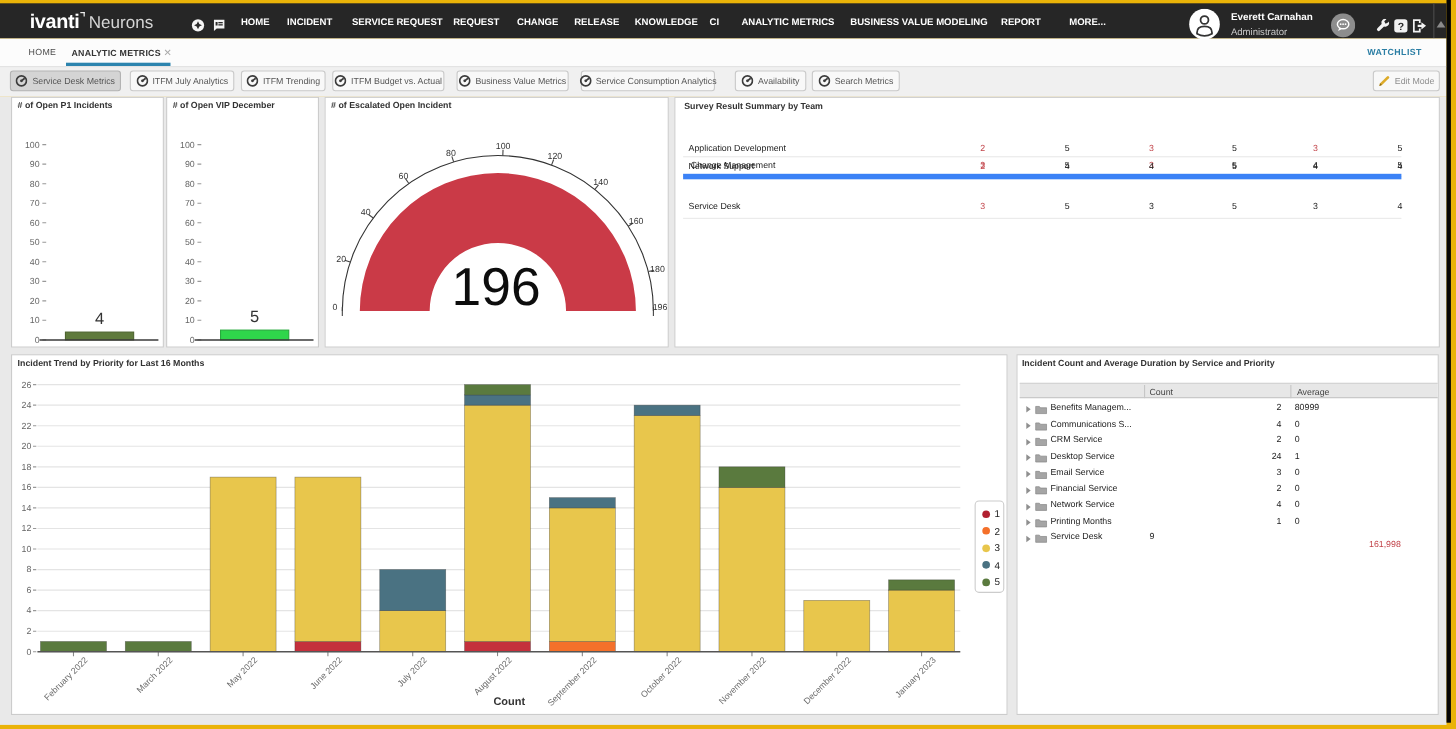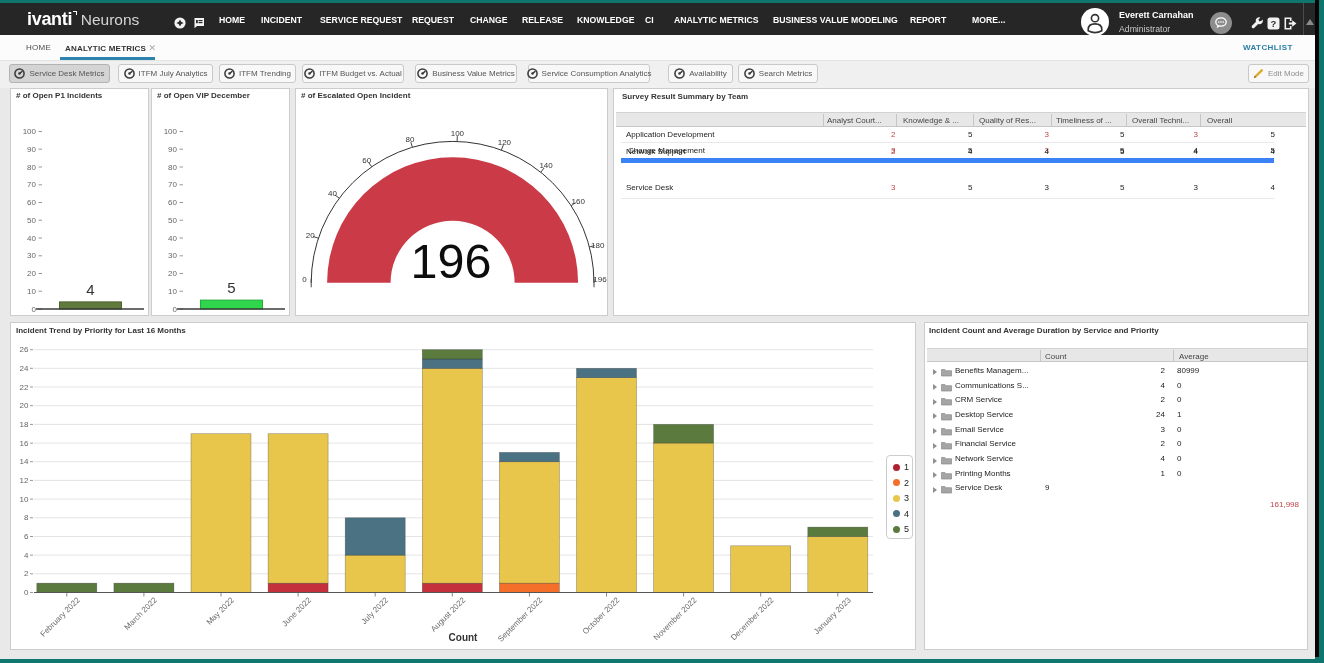--- a/index.html
+++ b/index.html
@@ -1,16 +1,16 @@
 <!DOCTYPE html>
 <html><head><meta charset="utf-8">
 <style>
 * { margin:0; padding:0; box-sizing:border-box; }
 body { font-family:"Liberation Sans", sans-serif; }
-#page { position:relative; width:1324px; height:663px; background:#0f766e; overflow:hidden; }
+#page { position:relative; width:1324px; height:663px; background:#eab308; overflow:hidden; }
 .nav { position:absolute; left:0; top:3px; width:1315px; height:32px; background:#262626; }
 .logo { position:absolute; left:27px; top:6px; }
 .iv { font-size:18px; font-weight:bold; color:#fff; letter-spacing:-0.3px; }
 .ivsq { display:inline-block; width:4px; height:4px; border-top:1.6px solid #fff; border-right:1.6px solid #fff; vertical-align:10px; margin-left:0.5px; }
 .nr { font-size:15.5px; color:#d5d5d5; margin-left:4px; }
 .mi { position:absolute; top:12px; font-size:8.7px; font-weight:bold; color:#fff; letter-spacing:0; }
 .navic { position:absolute; }
 .uname { position:absolute; left:1119px; top:6.5px; font-size:9px; font-weight:bold; color:#fff; }
 .urole { position:absolute; left:1119px; top:20.5px; font-size:8.7px; color:#c9c9c9; }
 .tabrow { position:absolute; left:0; top:35px; width:1315px; height:25px; background:#fcfcfc; }
@@ -253,34 +253,20 @@
         <text x="250.1" y="79.3" class="gl">140</text>
         <text x="282.3" y="114.8" class="gl">160</text>
         <text x="301.7" y="158.6" class="gl">180</text>
         <text x="8.6" y="192.8" class="gl">0</text>
         <text x="304" y="193" class="gl">196</text>
     <text x="155" y="188.5" class="bignum">196</text>
   </svg>
 </div>
 <div class="panel" style="left:613px;top:88px;width:696px;height:228px">
   <div class="ptitle" style="left:8px;top:2.5px">Survey Result Summary by Team</div>
-  <div style="position:absolute;left:2px;top:22.5px;width:690px;height:15px;background:#e7e7e7;border-top:1px solid #d2d2d2;border-bottom:1px solid #c6c6c6;font-size:8px;color:#444">
-    <div style="position:absolute;left:211px;top:3px;">Analyst Court...</div>
-        <div style="position:absolute;left:287px;top:3px;">Knowledge &amp; ...</div>
-        <div style="position:absolute;left:363px;top:3px;">Quality of Res...</div>
-        <div style="position:absolute;left:440px;top:3px;">Timeliness of ...</div>
-        <div style="position:absolute;left:516px;top:3px;">Overall Techni...</div>
-        <div style="position:absolute;left:591px;top:3px;">Overall</div>
-        <div style="position:absolute;left:207px;top:1px;width:1px;height:13px;background:#c6c6c6"></div>
-        <div style="position:absolute;left:280px;top:1px;width:1px;height:13px;background:#c6c6c6"></div>
-        <div style="position:absolute;left:357px;top:1px;width:1px;height:13px;background:#c6c6c6"></div>
-        <div style="position:absolute;left:435px;top:1px;width:1px;height:13px;background:#c6c6c6"></div>
-        <div style="position:absolute;left:510px;top:1px;width:1px;height:13px;background:#c6c6c6"></div>
-        <div style="position:absolute;left:584px;top:1px;width:1px;height:13px;background:#c6c6c6"></div>
-  </div>
   <div style="position:absolute;left:0;top:0;width:696px;height:228px;font-size:8px">
         <div style="position:absolute;left:7px;top:38px;width:653px;height:16px;border-bottom:1px solid #e9e9e9">
       <div style="position:absolute;left:5px;top:2.5px;color:#222">Application Development</div>
       <div style="position:absolute;left:0;top:2.5px;width:100%;height:12px;font-size:8px">
             <div style="position:absolute;left:234.5px;top:0;width:40px;text-align:right;color:#c2444a">2</div>
             <div style="position:absolute;left:311.5px;top:0;width:40px;text-align:right;color:#222">5</div>
             <div style="position:absolute;left:388px;top:0;width:40px;text-align:right;color:#c2444a">3</div>
             <div style="position:absolute;left:463.5px;top:0;width:40px;text-align:right;color:#222">5</div>
             <div style="position:absolute;left:537px;top:0;width:40px;text-align:right;color:#c2444a">3</div>
             <div style="position:absolute;left:614px;top:0;width:40px;text-align:right;color:#222">5</div>
@@ -515,17 +501,17 @@
           <div style="position:absolute;left:200px;top:0.5px;width:40px;text-align:right;color:#222">1</div>
       <div style="position:absolute;left:252px;top:0.5px;color:#222">0</div>
         </div>
         <div style="position:absolute;left:0;top:159.9px;width:384px;height:14.7px">
       <div style="position:absolute;left:8px;top:4px;width:0;height:0;border-top:3.5px solid transparent;border-bottom:3.5px solid transparent;border-left:4.5px solid #8f8f8f"></div>
       <svg style="position:absolute;left:16px;top:2.5px" width="11" height="9" viewBox="0 0 11 9">
         <path d="M0.5 1.5 h3.4 l1 1.2 h5.6 v5.3 h-10 Z" fill="#a5a5a5" stroke="#8b8b8b" stroke-width="0.7"></path>
       </svg>
       <div style="position:absolute;left:30px;top:0.5px;color:#222">Service Desk</div>
           <div style="position:absolute;left:120px;top:0.5px;color:#222">9</div>
-      <div style="position:absolute;left:294px;top:17px;width:80px;text-align:right;color:#c2444a">161,998</div>
+      <div style="position:absolute;left:294px;top:7px;width:80px;text-align:center;color:#c2444a">161,998</div>
         </div>
       </div>
 </div>
 <div class="blackline"></div>
 </div>
 </body></html>

